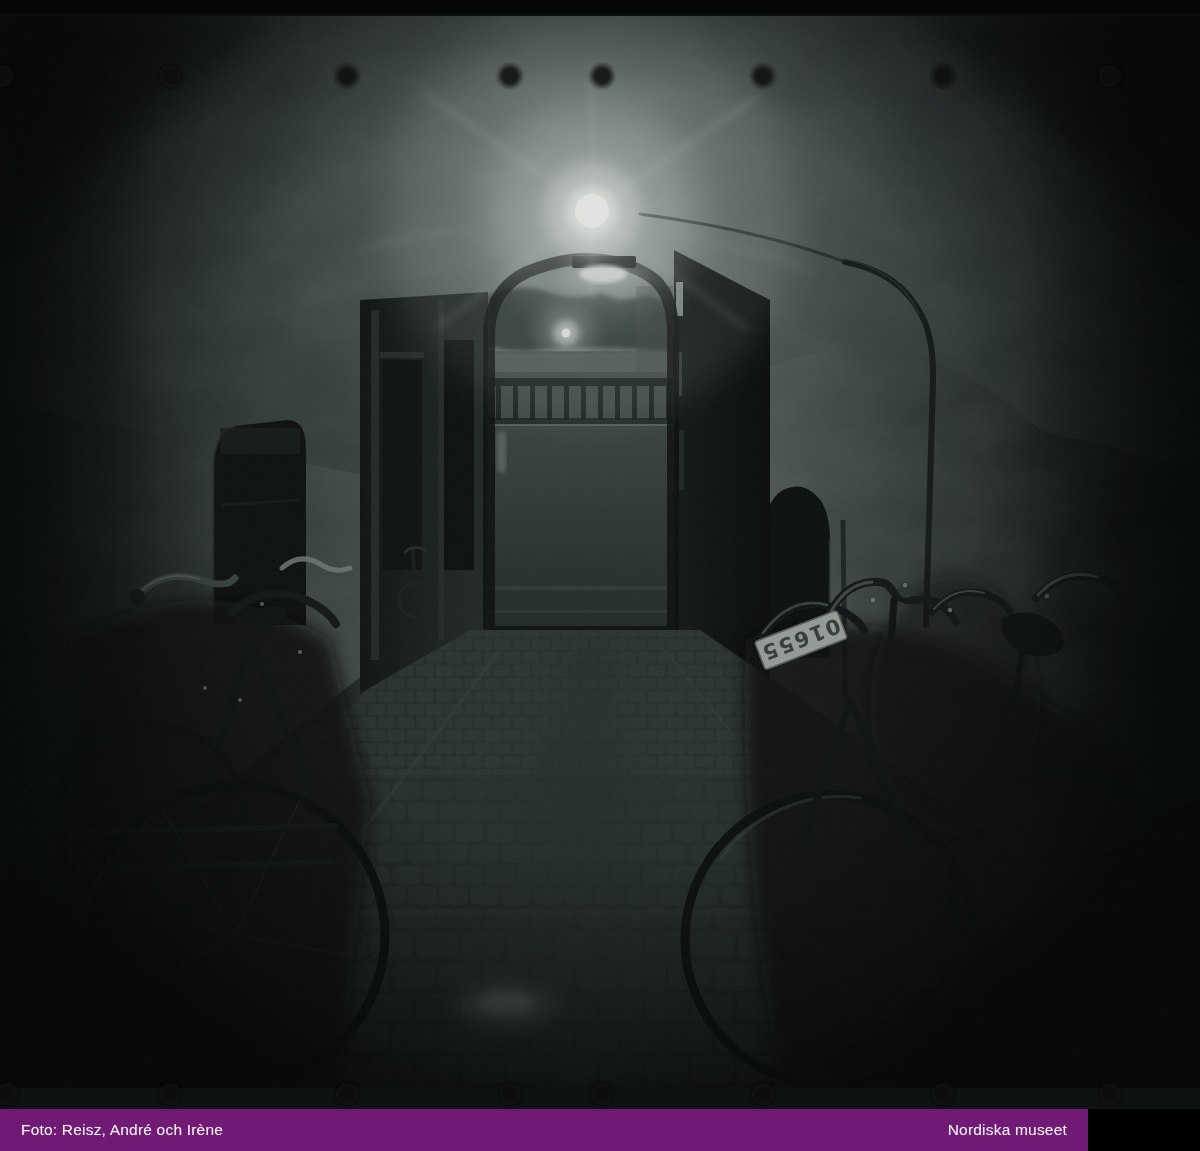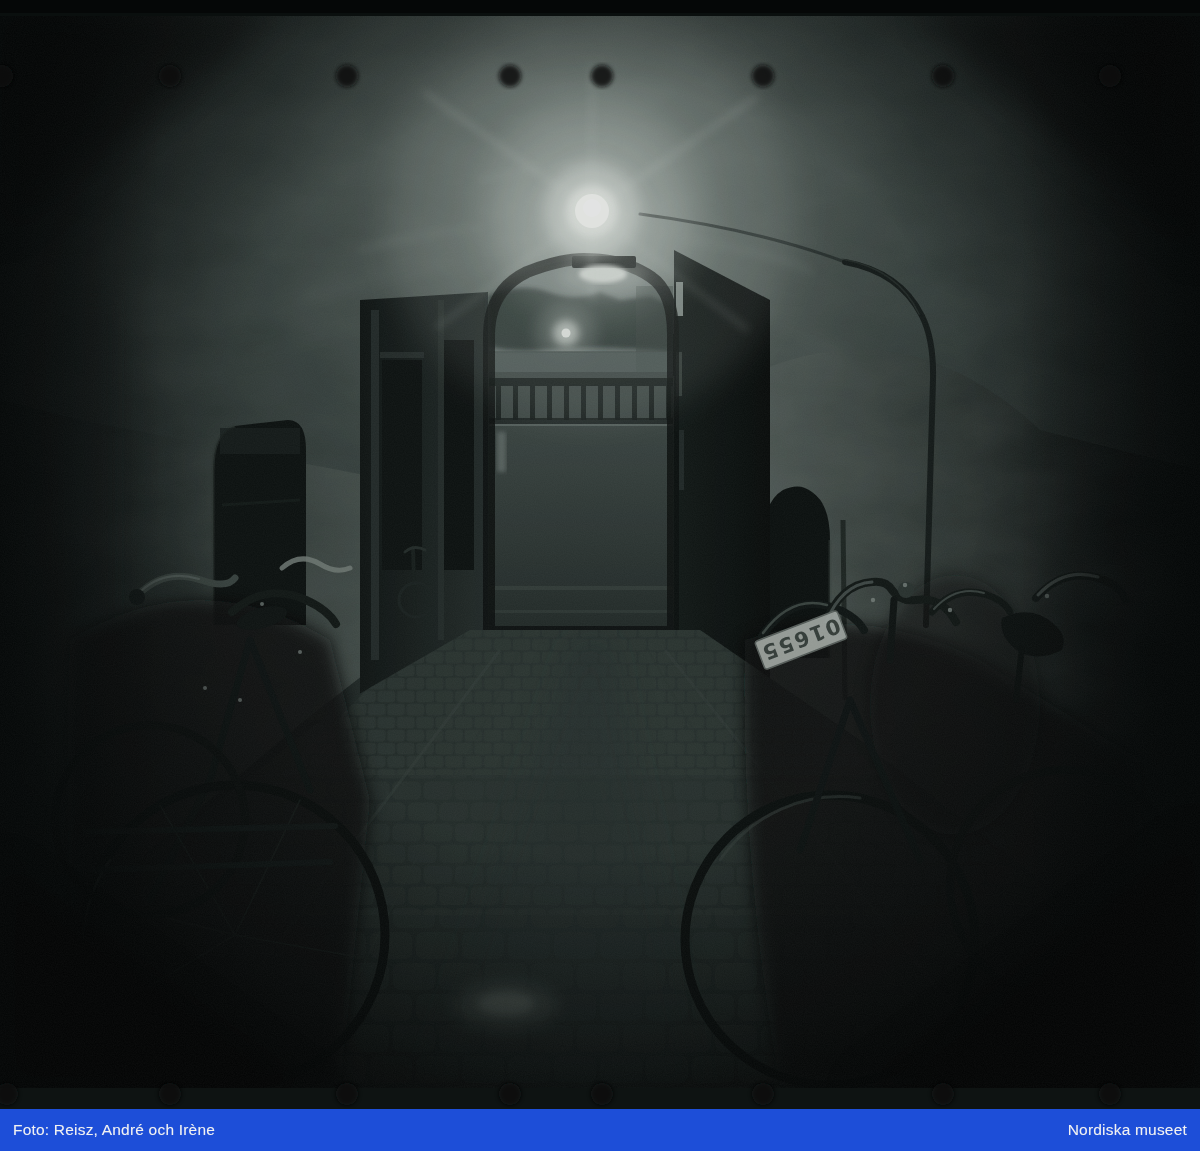--- a/index.html
+++ b/index.html
@@ -1,22 +1,22 @@
 <!DOCTYPE html>
 <html><head>
 <meta charset="utf-8">
 <style>
   html,body{margin:0;padding:0;background:#000;}
   .stage{position:relative;width:1200px;height:1151px;overflow:hidden;background:#000;
          font-family:"Liberation Sans", sans-serif;}
   .photo{position:absolute;top:0;left:0;width:1200px;height:1109px;background:#131a19;}
   .photo svg{display:block;}
-  .caption-bar{position:absolute;left:0;top:1109px;width:1200px;height:42px;
-               background:#1d4ed8;display:flex;align-items:center;justify-content:space-between;
-               padding:0 13px;box-sizing:border-box;}
+  .caption-bar{position:absolute;left:0;top:1109px;width:1088px;height:42px;
+               background:#701a75;display:flex;align-items:center;justify-content:space-between;
+               padding:0 21px;box-sizing:border-box;}
   .caption-bar span{color:#f2f2f2;font-size:15.5px;letter-spacing:.2px;
                     text-shadow:0 0 1px rgba(255,255,255,.25);}
 </style>
 </head>
 <body>
 
 <div class="stage">
   <div class="photo">
     <svg width="1200" height="1109" viewBox="0 0 1200 1109" xmlns="http://www.w3.org/2000/svg">
       <defs>

